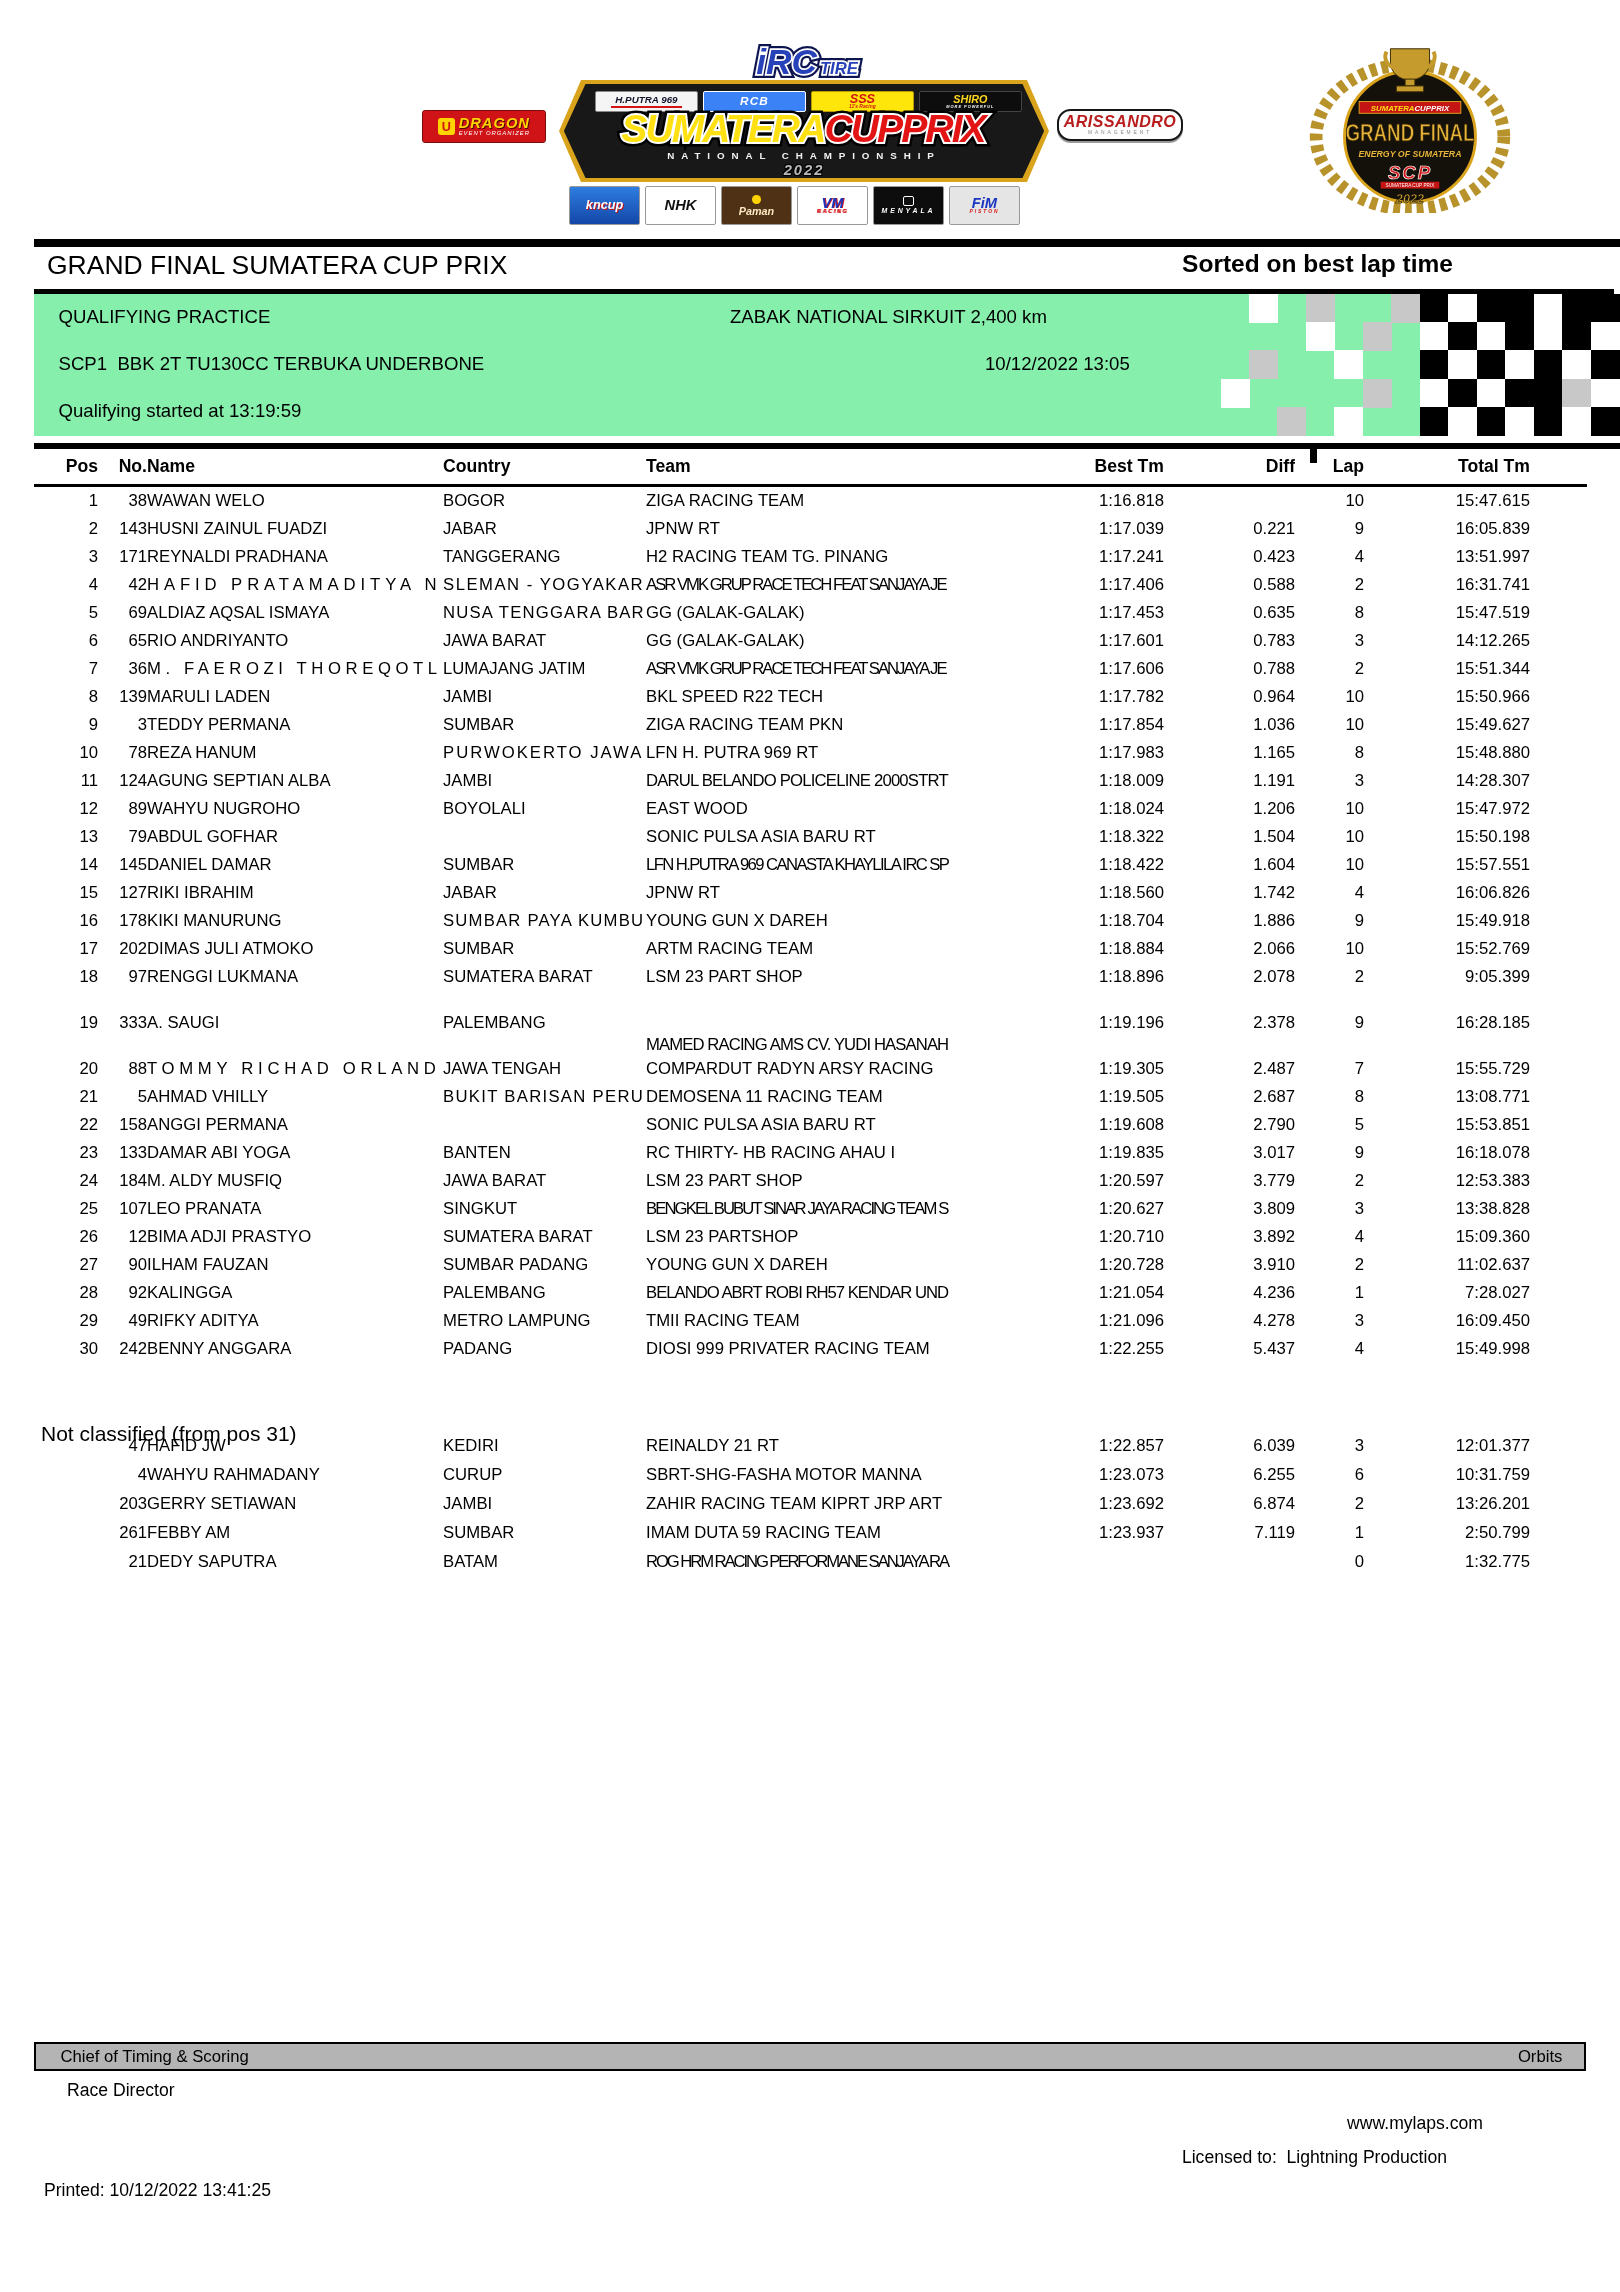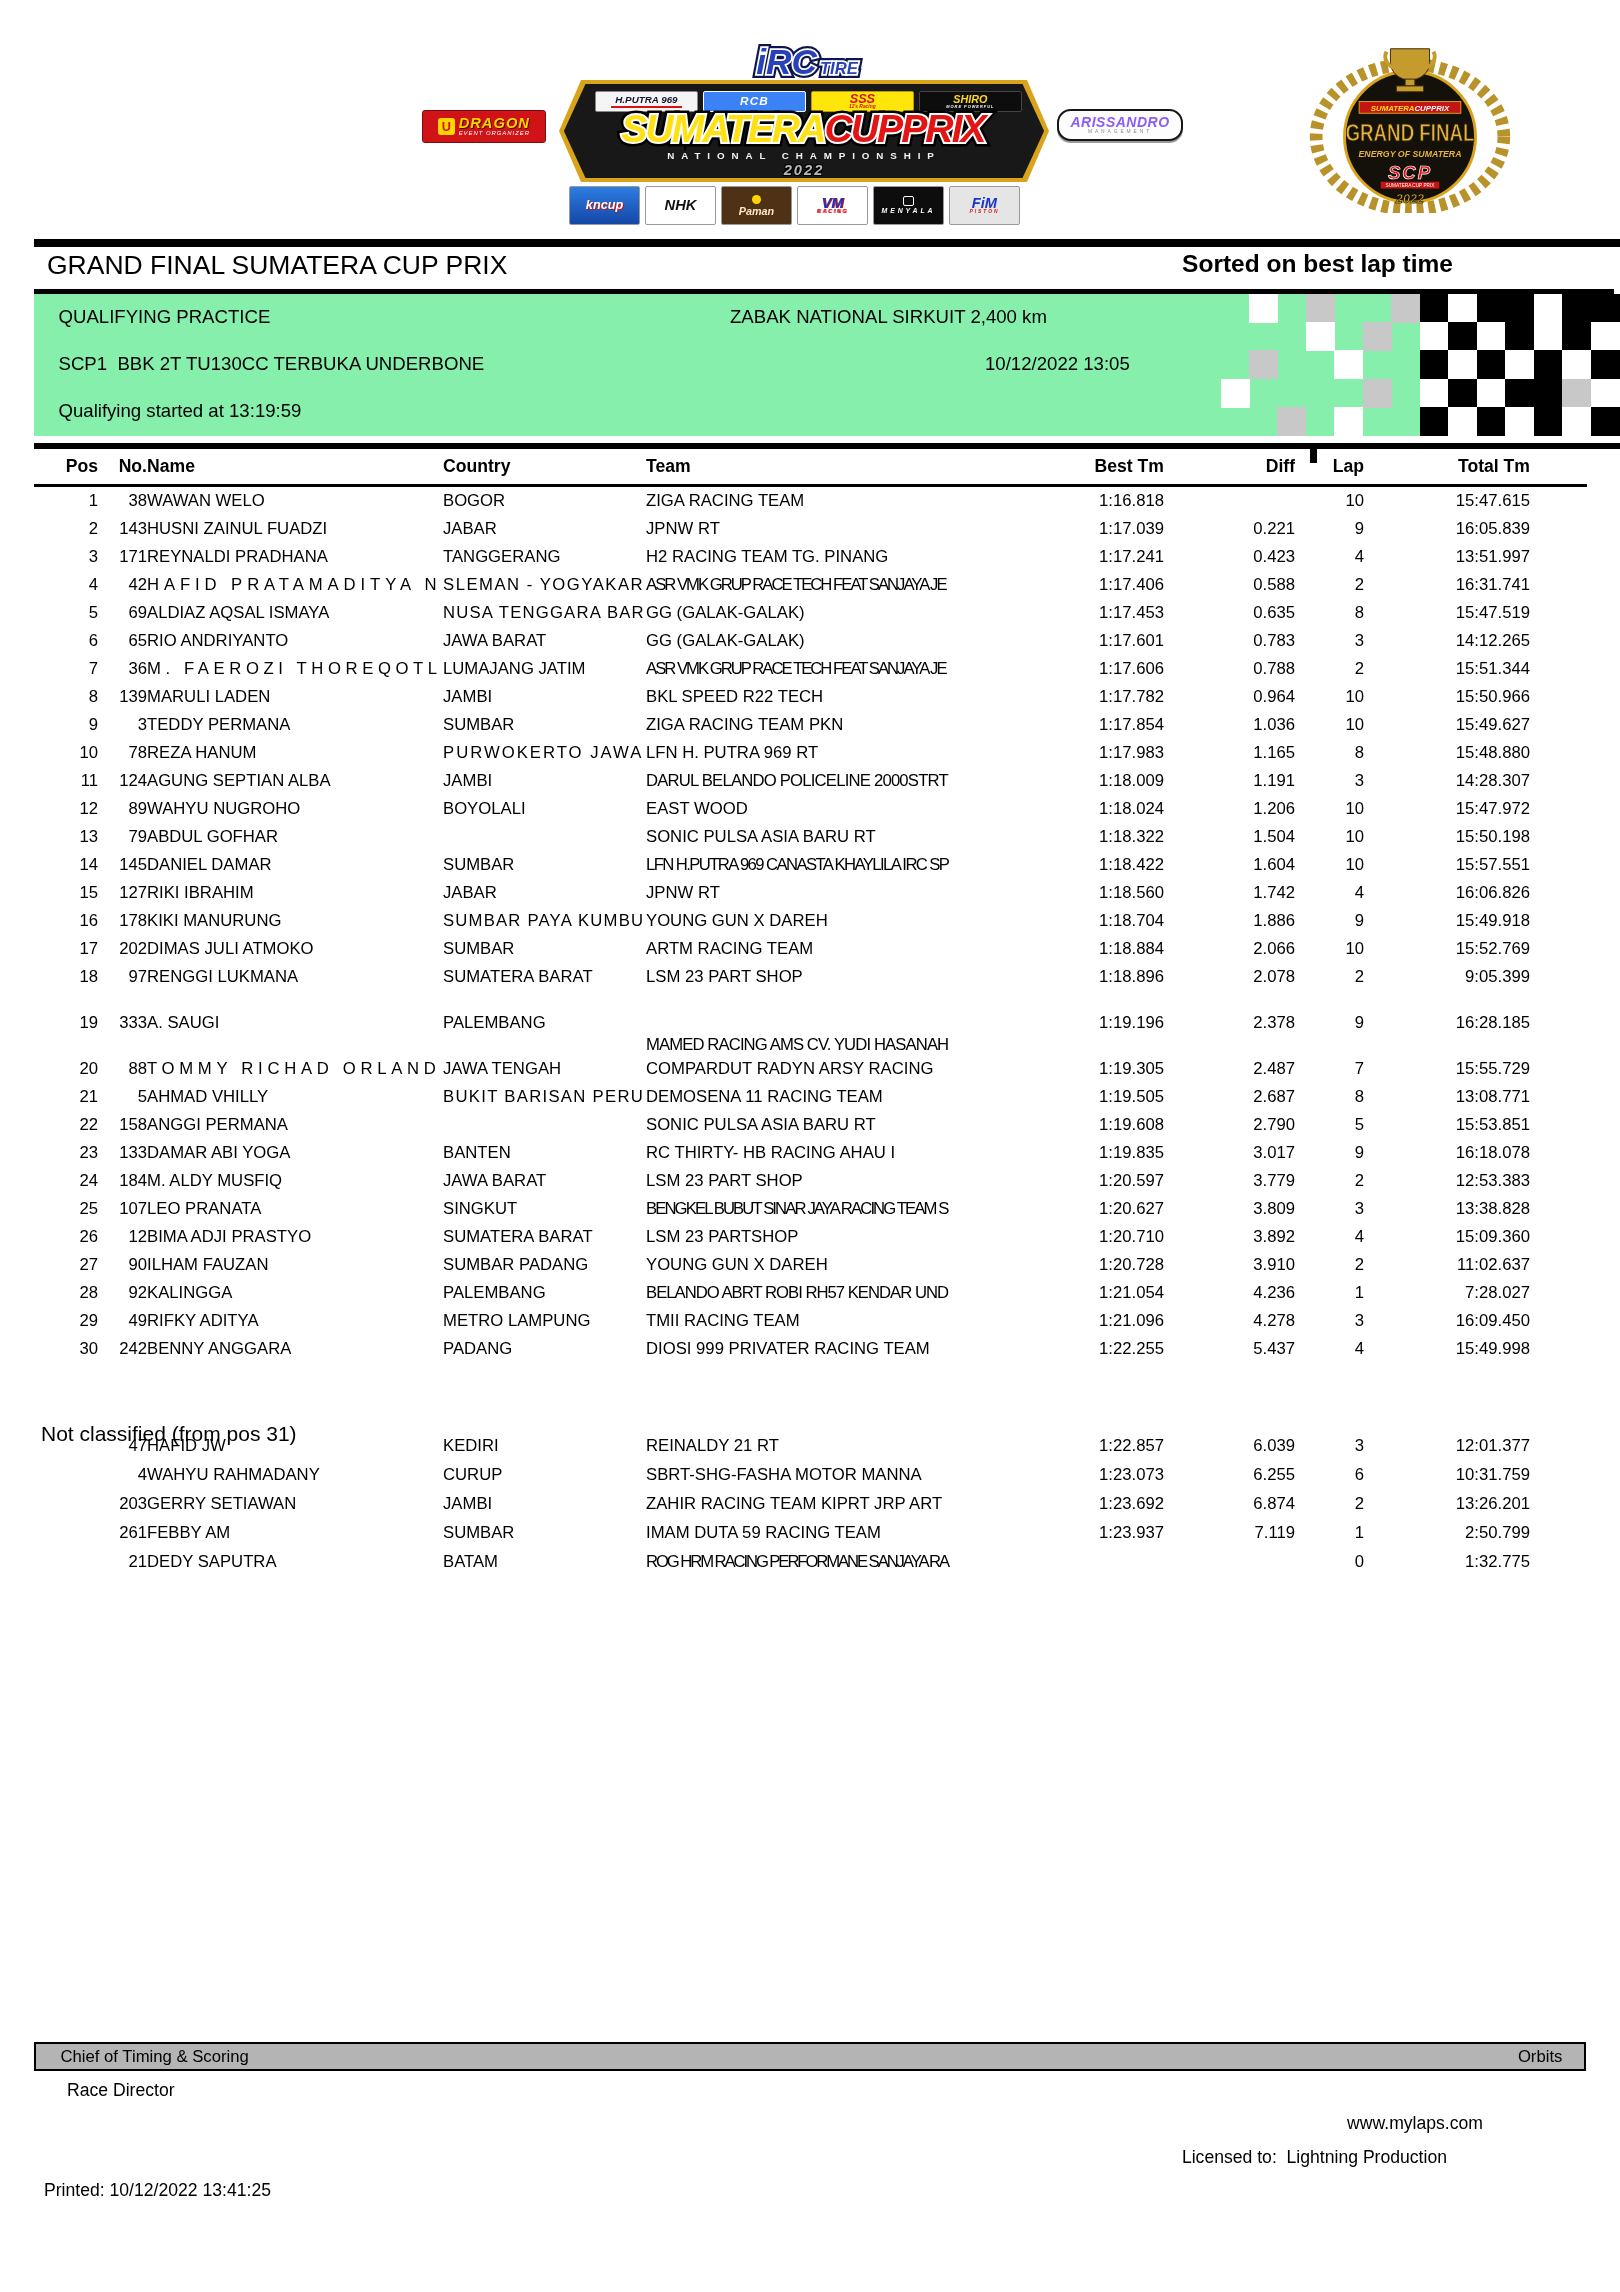--- a/index.html
+++ b/index.html
@@ -58,21 +58,21 @@
   .lg-paman .sun{width:8.8px;height:8.8px;border-radius:50%;background:#ffd400;margin-bottom:2px;}
   .lg-vm{background:#fff;color:#1a35c0;font-size:14.7px;text-shadow:1px 0 0 #d41414;}
   .lg-vm small,.lg-fim small{font-size:4.9px;letter-spacing:2px;color:#d41414;}
   .lg-menyala{background:#0d0d0d;color:#fff;font-size:6.9px;letter-spacing:2.9px;font-style:normal;}
   .lg-menyala .ic{width:9.8px;height:7.8px;border:1px solid #fff;border-radius:2px;margin-bottom:2px;}
   .lg-fim{background:#e5e5e5;color:#1a35c0;font-size:14.7px;}
 
   .aris{left:1057px;top:109px;width:122px;height:28px;background:#fdfdfd;border:2px solid #161616;
         border-radius:13.7px;box-shadow:0 2px 0 #9a9a9a;display:flex;flex-direction:column;
         align-items:center;justify-content:center;line-height:1;}
-  .aris-main{font-style:italic;font-weight:bold;font-size:14px;color:#8b5cf6;letter-spacing:0.5px;}
+  .aris-main{font-style:italic;font-weight:bold;font-size:16px;color:#b91c1c;letter-spacing:0.5px;}
   .aris-sub{font-size:4.9px;letter-spacing:2.9px;color:#888;margin-top:1px;}
 
   .medal{left:1299px;top:39px;width:222px;height:174px;}
   .medal svg{width:100%;height:100%;}
   .medal text{font-family:"Liberation Sans",sans-serif;}
 
   
   .bar1{left:34px;top:239px;width:1586px;height:7.8px;background:#000;}
   .doc-title{left:47px;top:250px;font-size:26.5px;letter-spacing:0px;}
   .sort-note{top:250px;right:167px;font-size:24.5px;font-weight:bold;}

